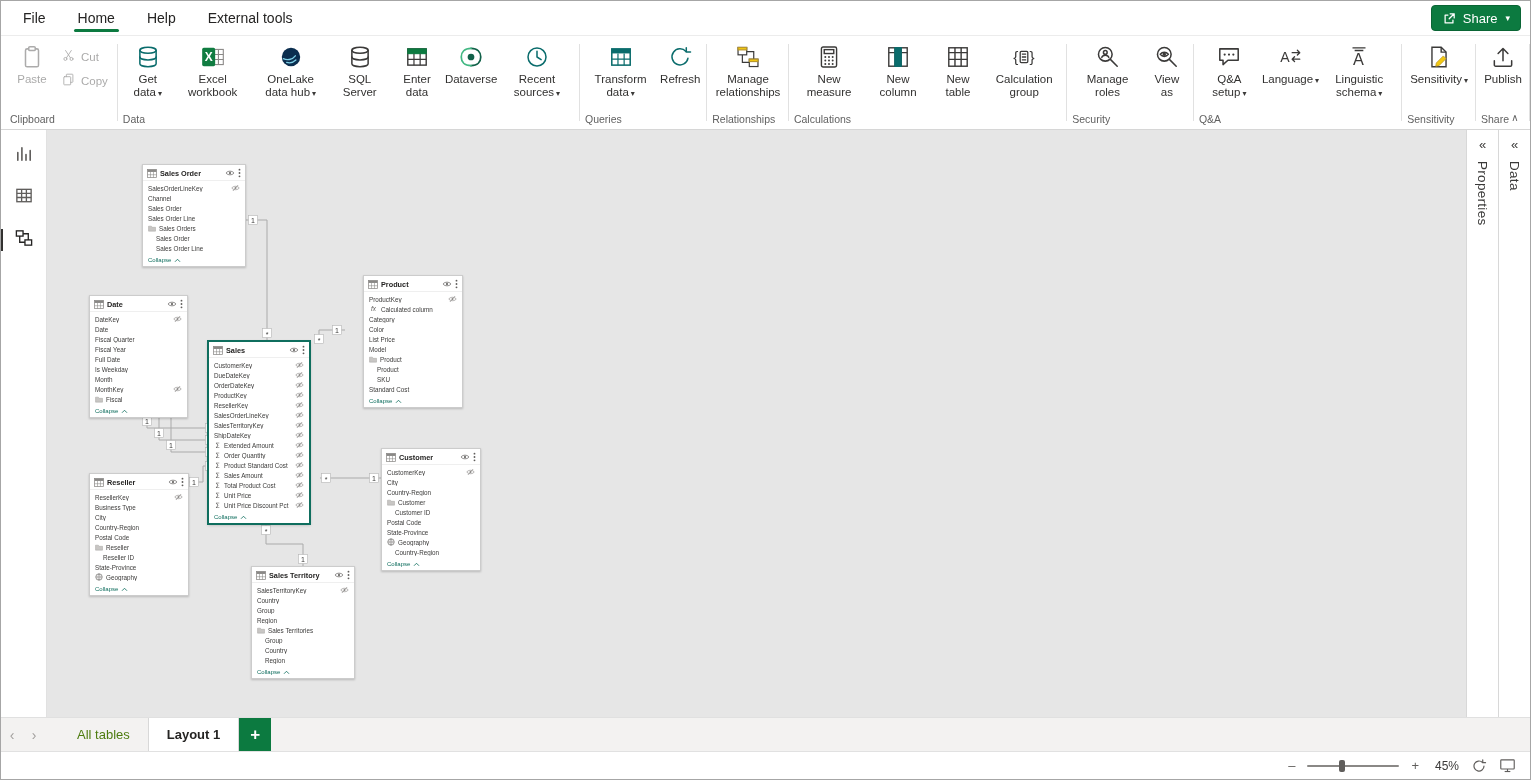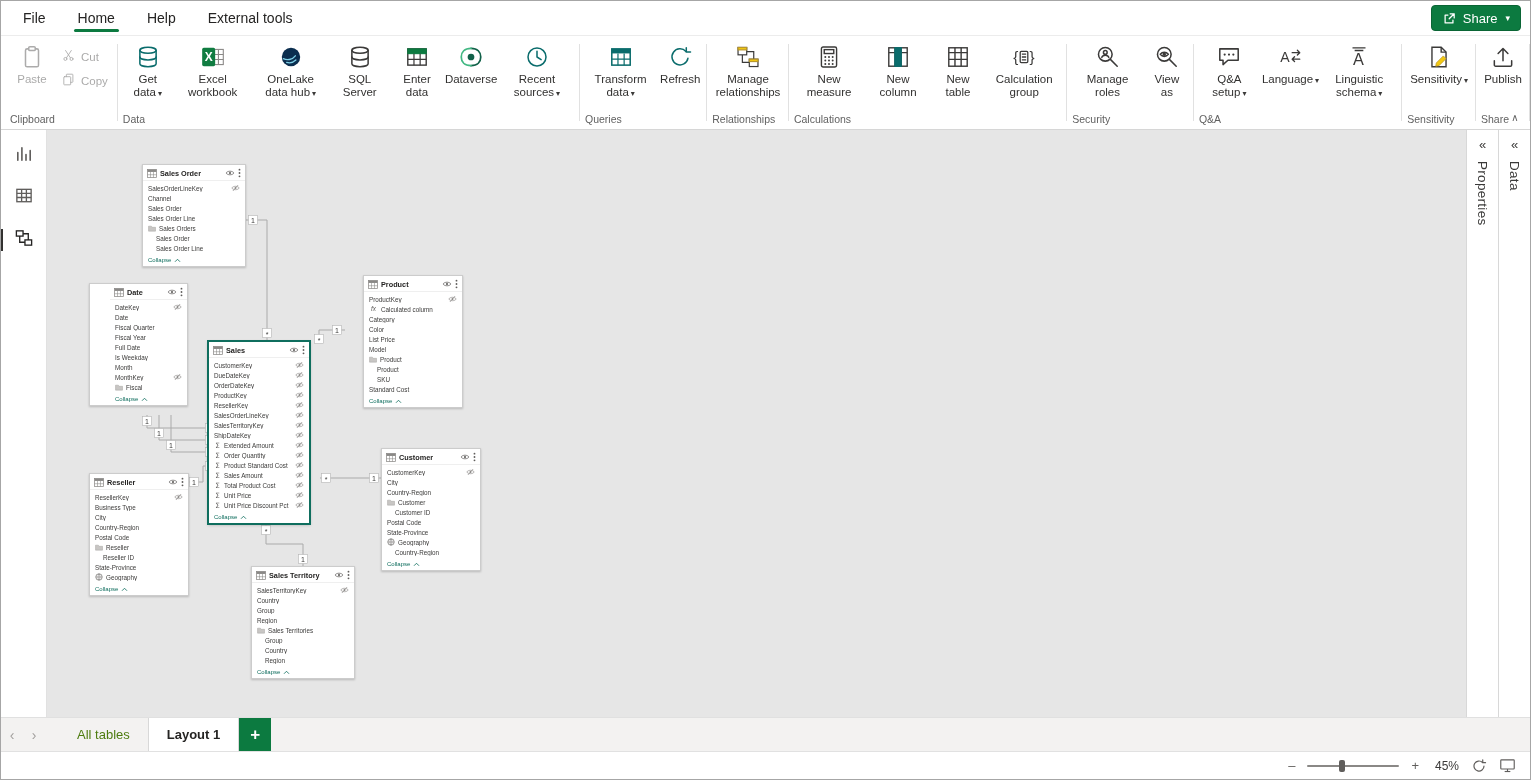--- a/index.html
+++ b/index.html
@@ -617,21 +617,21 @@
           </div>
           <div class="card-footer">
             <span>Collapse</span>
             <span class="mini">
               <svg width="7" height="5" viewBox="0 0 8 6">
                 <path d="M1 4.5 L4 1.5 L7 4.5" fill="none" stroke="#0f6e5e" stroke-width="1"></path>
               </svg>
             </span>
           </div>
         </div>
-        <div class="model-card" style="left: 42px; top: 153px; width: 99px; padding-left: 20px;">
+        <div class="model-card" style="left: 42px; top: 165px; width: 99px;">
           <div class="card-header">
             <span class="mini">
               <svg width="10" height="9" viewBox="0 0 12 11">
                 <rect x=".6" y=".6" width="10.8" height="9.8" fill="#fff" stroke="#8a8886" stroke-width=".9"></rect>
                 <rect x=".6" y=".6" width="10.8" height="3" fill="#8a8886"></rect>
                 <path d="M4.2 3.6 V10.4 M7.8 3.6 V10.4 M.6 7 h10.8" stroke="#8a8886" stroke-width=".7"></path>
               </svg>
             </span>
             <span class="tname">Date</span>
             <span class="mini">

